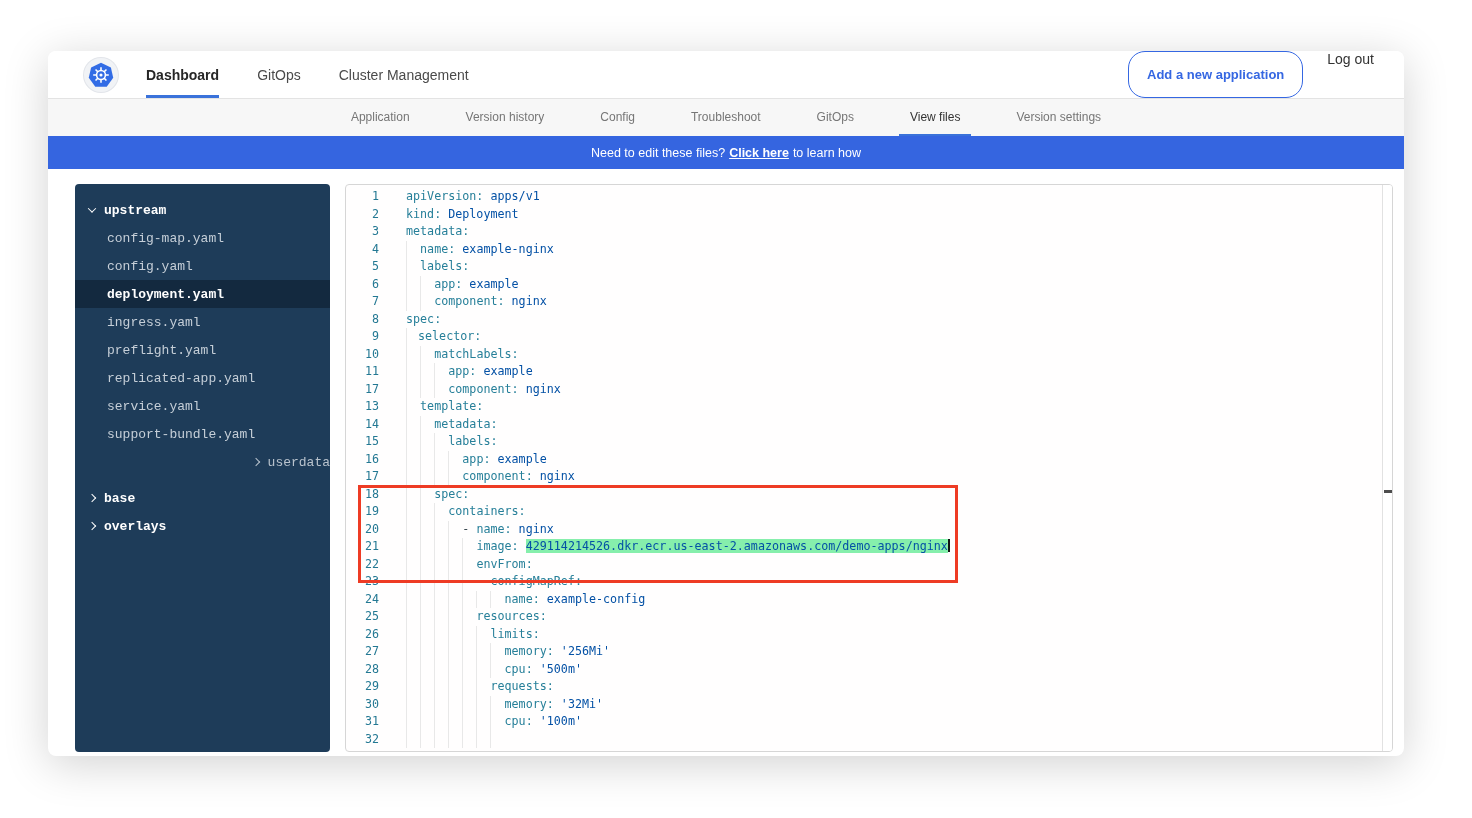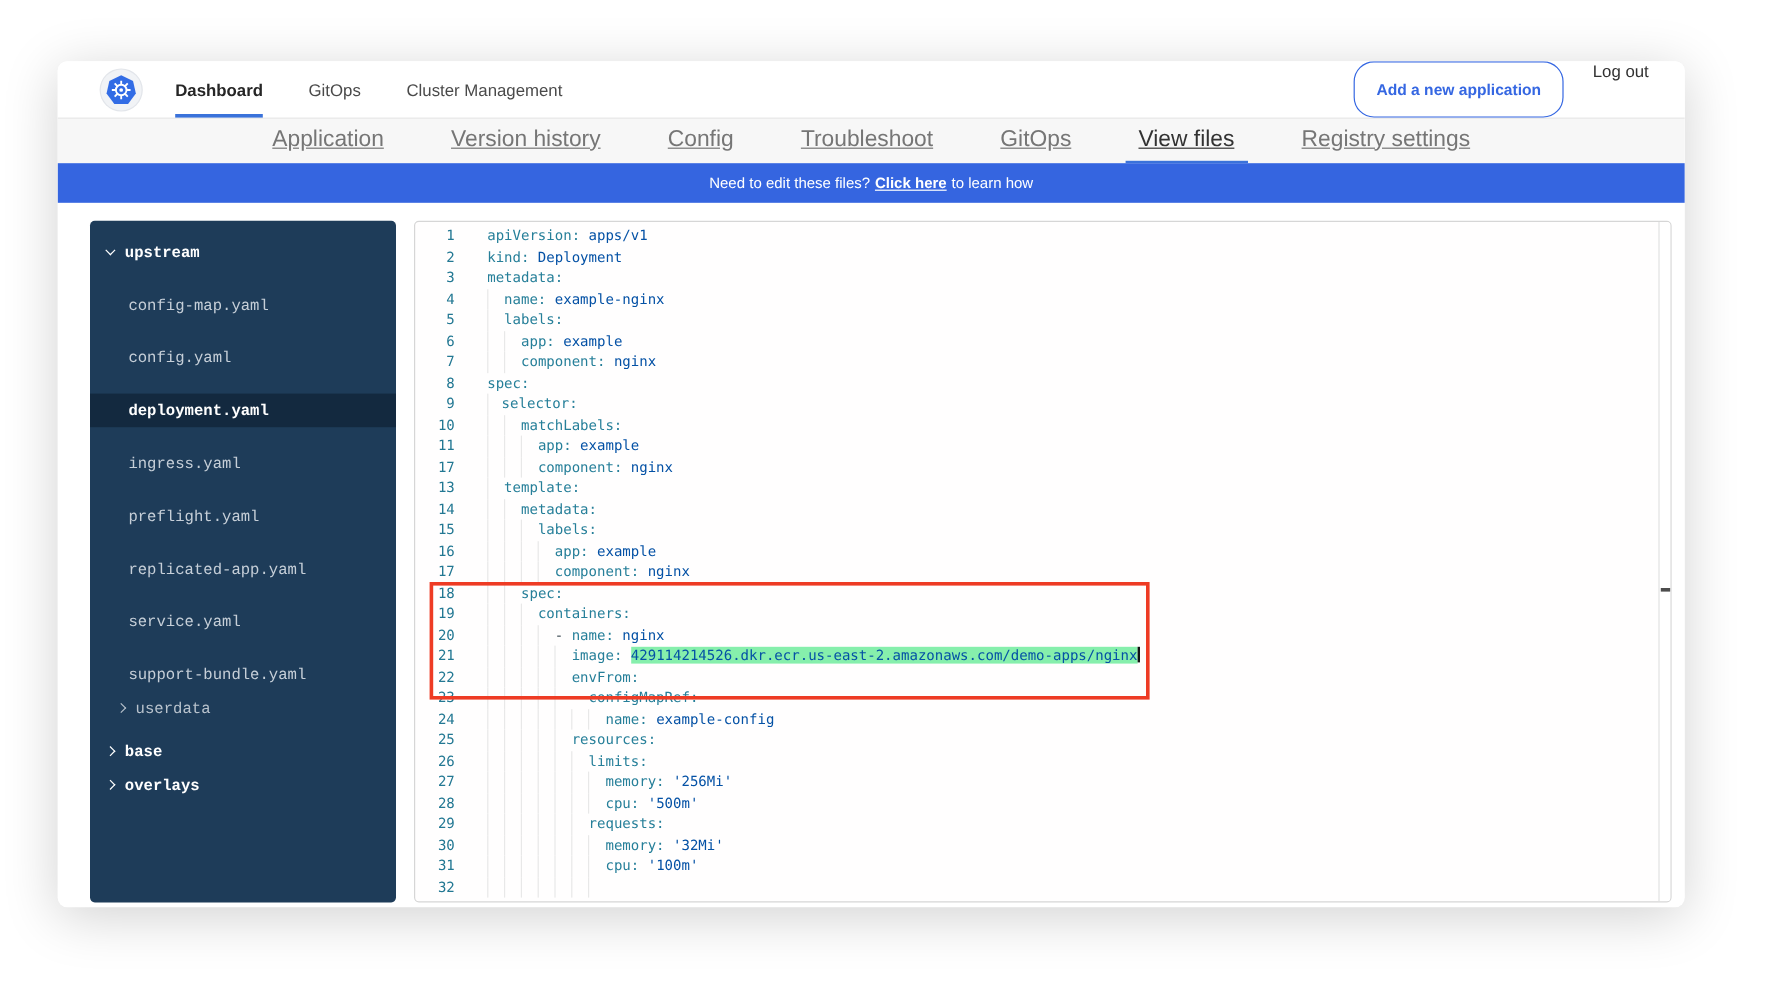--- a/index.html
+++ b/index.html
@@ -16,34 +16,34 @@
   .logo-wrap { display:flex; align-items:center; padding-left:36px; padding-right:28px; }
   .logo-badge { width:34px; height:34px; border-radius:50%; background:#f1f3f6; box-shadow:0 0 0 1px #e2e5ea; display:flex; align-items:center; justify-content:center; }
   .nav-tabs { display:flex; align-items:stretch; gap:38px; }
   .nav-tab { display:flex; align-items:center; font-size:14px; color:#4a4a4a; cursor:pointer; border-bottom:3px solid transparent; padding-top:3px; }
   .nav-tab.active { color:#262626; font-weight:bold; border-bottom-color:#3a72da; }
   .nav-right { margin-left:auto; display:flex; gap:24px; padding-right:30px; }
   .add-btn { background:#fff; color:#3567e2; border:1px solid #3567e2; border-radius:17px; padding:7px 18px; font-size:13px; font-weight:bold; font-family:"Liberation Sans",sans-serif; cursor:pointer; }
   .logout { font-size:14px; color:#323232; cursor:pointer; }
   
   .subnav { height:37px; background:#f7f7f7; display:flex; align-items:stretch; justify-content:center; gap:34px; flex:0 0 auto; }
-  .subnav-tab { display:flex; align-items:center; padding:0 11px; font-size:19px; color:#767676; cursor:pointer; border-bottom:2px solid transparent;text-decoration:underline; }
+  .subnav-tab { display:flex; align-items:center; padding:0 11px; font-size:12px; color:#767676; cursor:pointer; border-bottom:2px solid transparent; }
   .subnav-tab.active { color:#333; border-bottom-color:#3a72da; }
   
   .banner { height:33px; background:#3565e0; color:#fff; font-size:12.5px; display:flex; align-items:center; justify-content:center; gap:4px; flex:0 0 auto; }
   .banner a { color:#fff; font-weight:bold; text-decoration:underline; cursor:pointer; }
   
   .content { flex:1; display:flex; padding:15px 11px 4px 27px; gap:15px; min-height:0; }
   
   .filetree { width:255px; background:#1e3c59; border-radius:4px; padding-top:12px; color:#c6cfd8; font-size:13px; overflow:hidden; flex:0 0 auto; }
   .tree-row { height:28px; display:flex; align-items:center; cursor:pointer;font-family:Liberation Mono, monospace; }
   .tree-row .lbl { white-space:nowrap; }
   .tree-row.folder { color:#fff; font-weight:bold; padding-left:14px; }
-  .tree-row.file { padding-left:32px; color:#c6cfd8;margin-top:16px; }
-  .tree-row.subfolder { padding-left:23px; color:#b9c3cd; }
+  .tree-row.file { padding-left:32px; color:#c6cfd8; }
+  .tree-row.subfolder { padding-left:23px; color:#b9c3cd;justify-content:flex-end; }
   .tree-row.selected { background:#13293f; color:#fff; font-weight:bold; }
   .tree-row.gap-top { margin-top:8px; }
   .chev { display:inline-block; width:6px; height:6px; border-right:1.5px solid currentColor; border-bottom:1.5px solid currentColor; margin-right:9px; }
   .chev.open { transform:rotate(45deg) translate(-1px,-1px); }
   .chev.closed { transform:rotate(-45deg); }
   
   .editor { position:relative; flex:1; border:1px solid #d6d6d6; border-radius:4px; background:#fffefe; overflow:hidden; padding-top:3px; font-family:"DejaVu Sans Mono", monospace; font-size:11.7px; }
   .code-row { display:flex; height:17.5px; line-height:17.5px; white-space:pre; }
   .gutter { flex:0 0 33px; text-align:right; color:#237893; }
   .gutter-pad { flex:0 0 27px; }
@@ -95,21 +95,21 @@
       </div>
     </header>
 
     <div class="subnav">
         <div class="subnav-tab">Application</div>
         <div class="subnav-tab">Version history</div>
         <div class="subnav-tab">Config</div>
         <div class="subnav-tab">Troubleshoot</div>
         <div class="subnav-tab">GitOps</div>
         <div class="subnav-tab active">View files</div>
-        <div class="subnav-tab">Registry settings</div>
+        <div class="subnav-tab">Version settings</div>
       </div>
 
     <div class="banner">
       <span>Need to edit these files?</span>
       <a>Click here</a>
       <span>to learn how</span>
     </div>
 
     <div class="content">
       <aside class="filetree">

